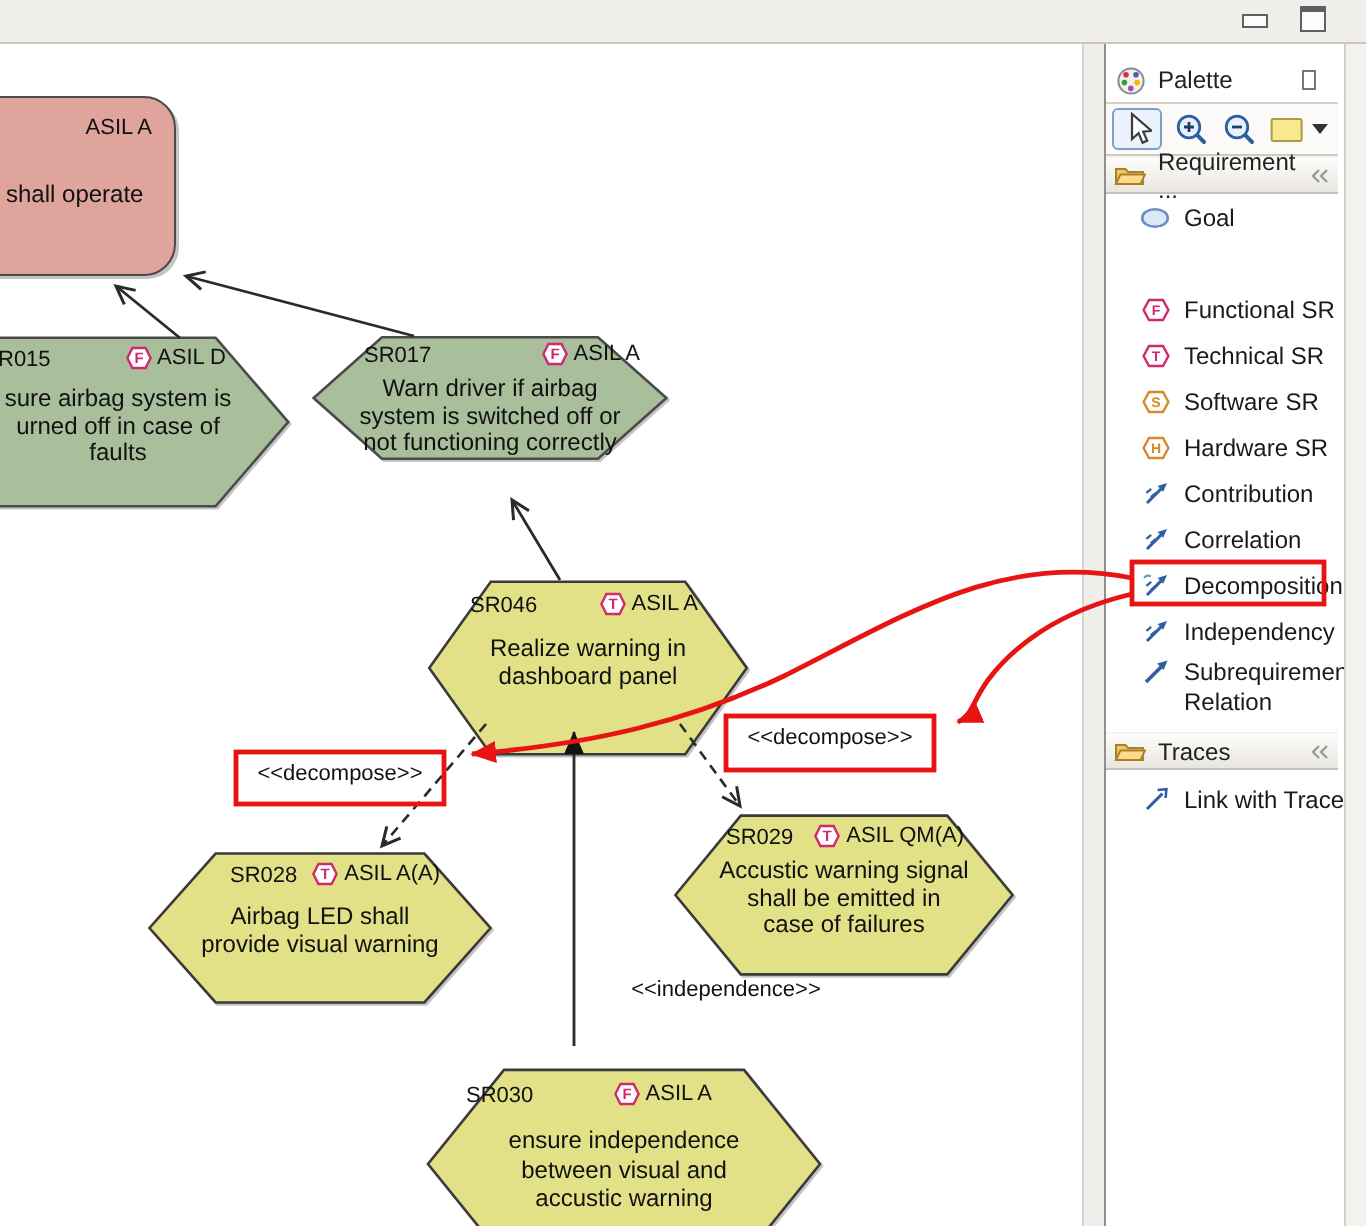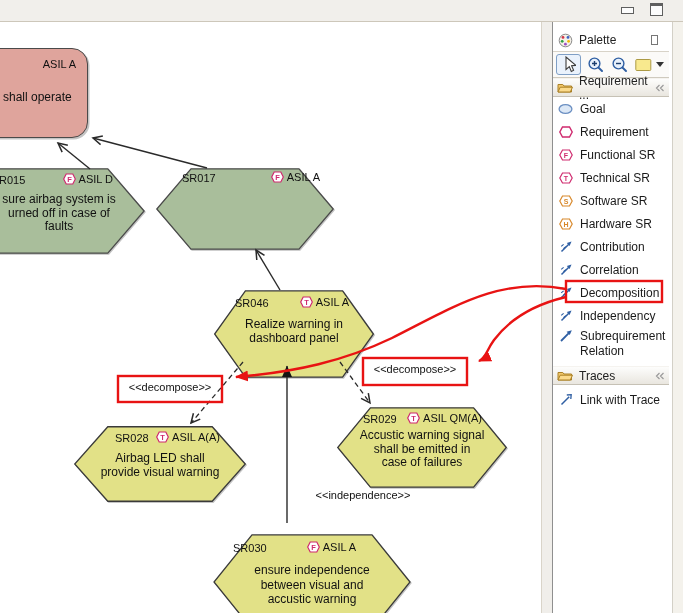--- a/index.html
+++ b/index.html
@@ -23,21 +23,21 @@
   .pal-title{font-size:12px;color:#222;flex:1;margin-left:6px}
   .tri-right{width:0;height:0;border-top:5px solid transparent;border-bottom:5px solid transparent;border-left:7px solid #fff;
              outline:1px solid #777;outline-offset:-1px;margin-right:6px}
   .pal-toolbar{top:29px;height:27px;border-top:1px solid #d8d3c8;border-bottom:1px solid #cfcabe;background:#fbfaf8}
   .tool-sel{width:25px;height:21px;margin-left:3px;border:1px solid #7f9fc6;border-radius:3px;background:#eaf2fc;
             display:flex;align-items:center;justify-content:center}
   .tool{margin-left:6px;display:flex;align-items:center}
   .caret-down{width:0;height:0;border-left:4px solid transparent;border-right:4px solid transparent;border-top:5px solid #333;margin-left:4px}
   .drawer{height:19px;background:linear-gradient(#fdfdfc,#e9e6df);border-top:1px solid #f5f3ef;border-bottom:1px solid #c6c1b5;padding:0 4px}
   .drawer-label{font-size:12px;color:#222;flex:1;margin-left:6px}
-  .pal-item{height:23px;padding-left:4px;font-size:12px;color:#1a1a1a;gap:6px}
+  .pal-item{height:23px;padding-left:16px;font-size:12px;color:#1a1a1a;gap:6px}
   .pal-icon{width:17px;display:flex;justify-content:center;flex:none}
   .pal-item span.lbl{white-space:nowrap}
   .pal-item.two-line{height:37px;align-items:flex-start;padding-top:2px}
   .pal-item.two-line span.lbl{white-space:normal;width:92px;line-height:15px}
   
   .hexnode{position:absolute}
   .hex{position:absolute;inset:0;width:100%;height:100%;overflow:visible;filter:drop-shadow(1.5px 1.5px 0 #c4c4c4)}
   .node-id,.node-asil{position:absolute;font-size:11px;color:#111;white-space:nowrap}
   .node-asil{display:flex;align-items:center;gap:3px}
   .node-body{position:absolute;font-size:12px;color:#111;text-align:center;white-space:pre-line}
@@ -73,32 +73,35 @@
         <polygon points="3.2,1 9.8,1 12.3,6 9.8,11 3.2,11 0.7,6" fill="#fff" style="stroke:var(--hex-pink)" stroke-width="1.2"></polygon>
         <text x="6.5" y="8.6" text-anchor="middle" font-size="7.5" font-weight="bold" style="fill:var(--hex-pink)">F</text>
       </svg>
       <span>ASIL D</span>
     </span>
     <span class="node-body" style="left:38px;top:25px;width:132px;line-height:13.5px">sure airbag system is
 urned off in case of
 faults</span>
   </div>
 
-  <div class="hexnode" style="left:155px;top:168px;width:180px;height:82px">
+  <div class="hexnode" style="left:155px;top:168px;width:180px;height:62px">
     <svg class="hex" viewBox="0 0 100 100" preserveAspectRatio="none">
       <polygon points="20,1 80,1 99,50 80,99 20,99 1,50" style="fill:var(--node-green);stroke:var(--node-border)" vector-effect="non-scaling-stroke" stroke-width="1.3"></polygon>
     </svg>
     <span class="node-id" style="left:27px;top:4px">SR017</span>
     <span class="node-asil" style="right:15px;top:3px">
       <svg width="13" height="12" viewBox="0 0 13 12">
         <polygon points="3.2,1 9.8,1 12.3,6 9.8,11 3.2,11 0.7,6" fill="#fff" style="stroke:var(--hex-pink)" stroke-width="1.2"></polygon>
         <text x="6.5" y="8.6" text-anchor="middle" font-size="7.5" font-weight="bold" style="fill:var(--hex-pink)">F</text>
       </svg>
       <span>ASIL A</span>
     </span>
+    <span class="node-body" style="left:8px;width:164px;top:20px;line-height:13.5px">Warn driver if airbag
+system is switched off or
+not functioning correctly</span>
   </div>
 
   <div class="hexnode" style="left:213px;top:290px;width:162px;height:88px">
     <svg class="hex" viewBox="0 0 100 100" preserveAspectRatio="none">
       <polygon points="20,1 80,1 99,50 80,99 20,99 1,50" style="fill:var(--node-yellow);stroke:#3a3a3a" vector-effect="non-scaling-stroke" stroke-width="1.3"></polygon>
     </svg>
     <span class="node-id" style="left:22px;top:7px">SR046</span>
     <span class="node-asil" style="right:26px;top:6px">
       <svg width="13" height="12" viewBox="0 0 13 12">
         <polygon points="3.2,1 9.8,1 12.3,6 9.8,11 3.2,11 0.7,6" fill="#fff" style="stroke:var(--hex-pink)" stroke-width="1.2"></polygon>
@@ -218,28 +221,20 @@
     </div>
 
     <div class="pal-row pal-item" style="top:75px">
       <span class="pal-icon">
           <svg width="15" height="12" viewBox="0 0 15 12">
         <ellipse cx="7.5" cy="6" rx="6.4" ry="4.4" fill="#dce8f6" style="stroke:var(--goal-blue)" stroke-width="1.3"></ellipse>
           </svg>
         </span>
       <span class="lbl">Goal</span>
     </div>
-    <div class="pal-row pal-item" style="top:98px">
-      <span class="pal-icon">
-          <svg width="14" height="12" viewBox="0 0 14 12">
-        <polygon points="3.5,1 10.5,1 13.2,6 10.5,11 3.5,11 0.8,6" fill="#fff" style="stroke:var(--hex-pink)" stroke-width="1.4"></polygon>
-          </svg>
-        </span>
-      <span class="lbl">Requirement</span>
-    </div>
     <div class="pal-row pal-item" style="top:121px">
       <span class="pal-icon">
           <svg width="14" height="12" viewBox="0 0 14 12">
         <polygon points="3.5,1 10.5,1 13.2,6 10.5,11 3.5,11 0.8,6" fill="#fff" style="stroke:var(--hex-pink)" stroke-width="1.2"></polygon>
         <text x="7" y="8.6" text-anchor="middle" font-size="7" font-weight="bold" style="fill:var(--hex-pink)">F</text>
           </svg>
         </span>
       <span class="lbl">Functional SR</span>
     </div>
     <div class="pal-row pal-item" style="top:144px">

